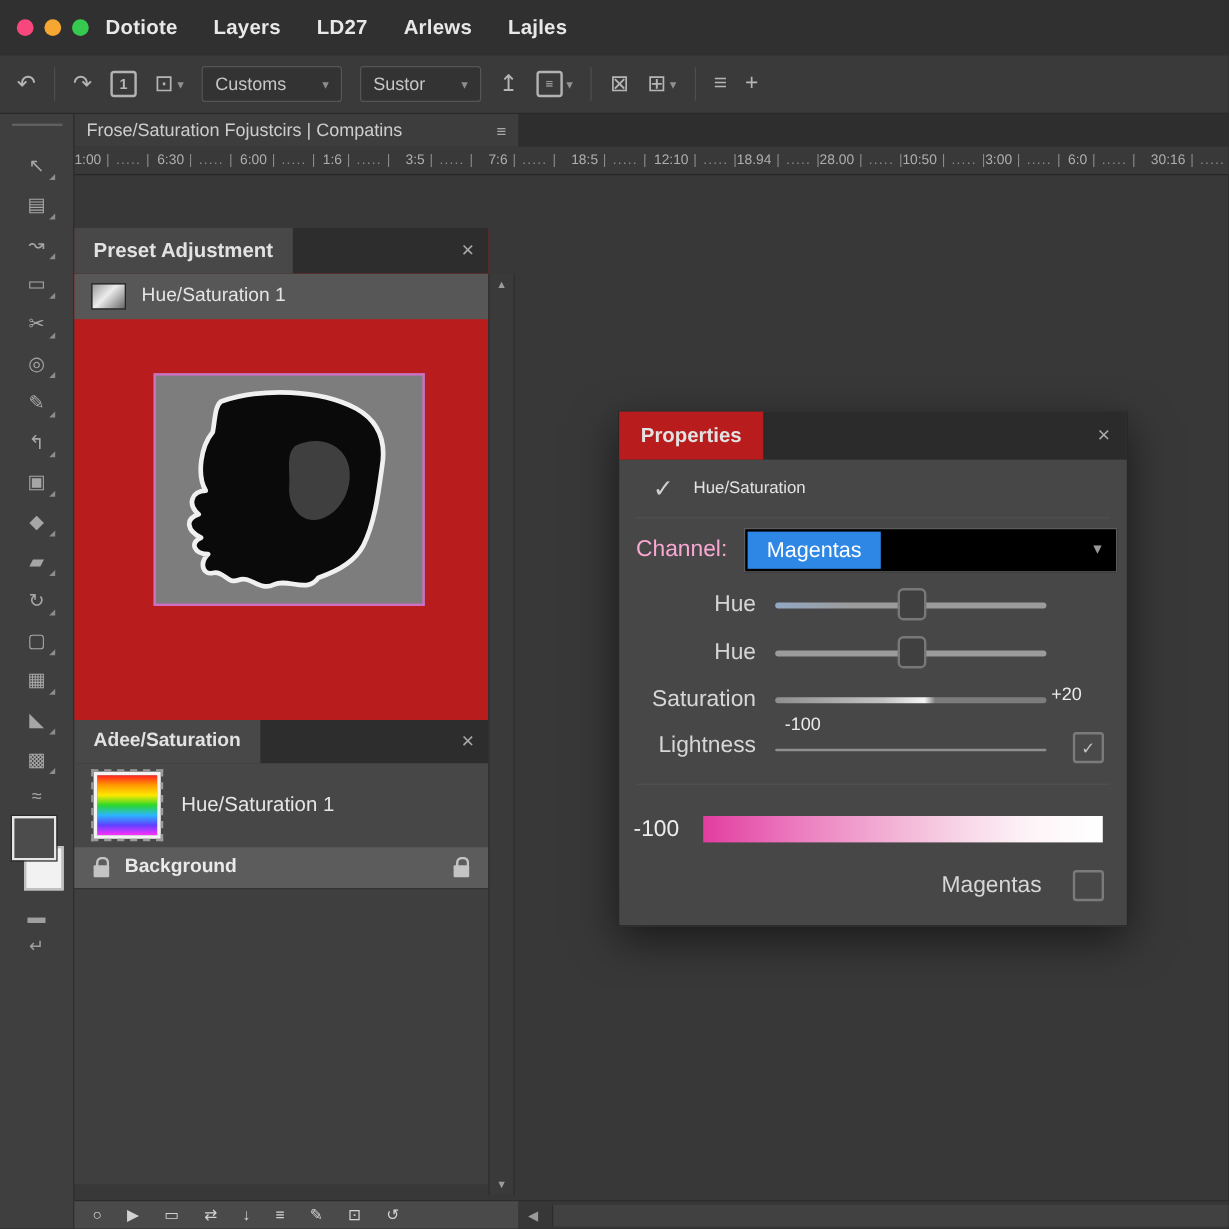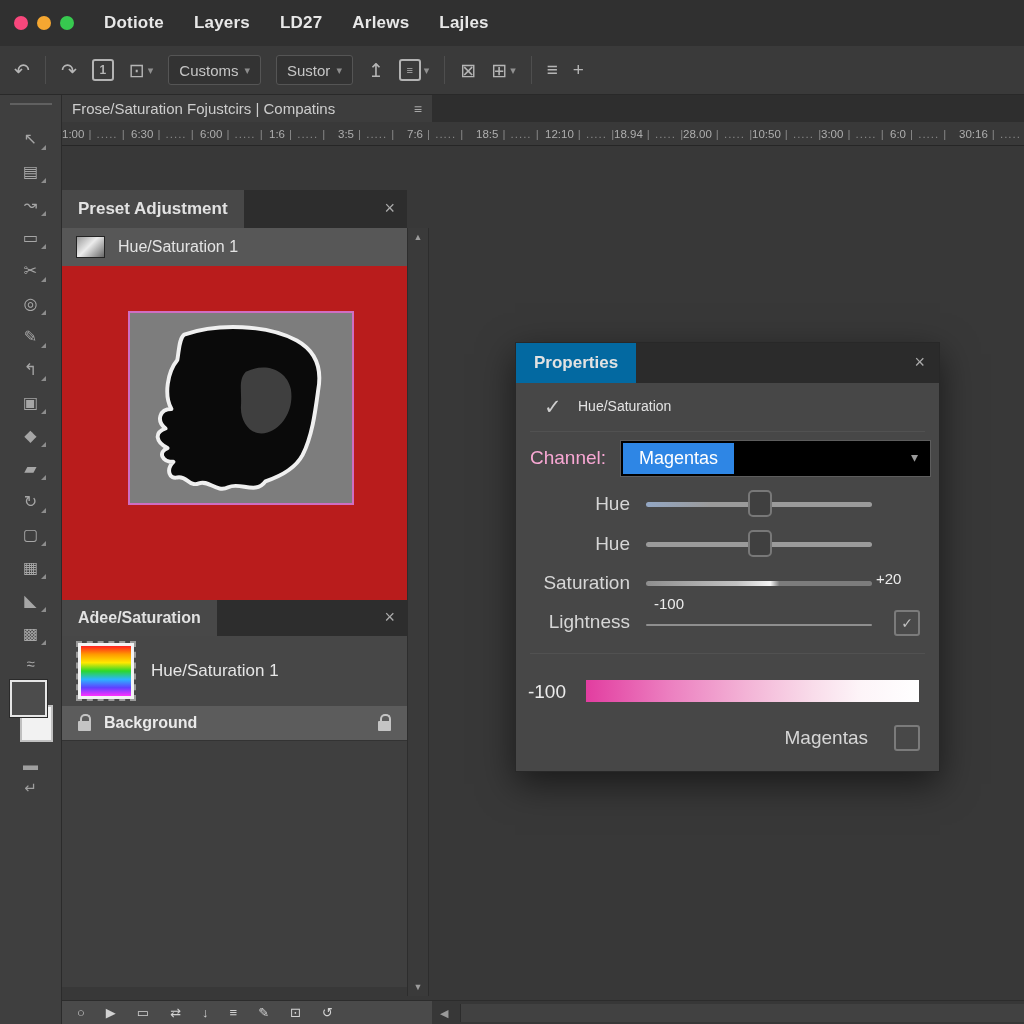--- a/index.html
+++ b/index.html
@@ -6,33 +6,33 @@
   .screen{position:relative;width:1024px;height:1024px;background:#383838;overflow:hidden;
           font-family:"Liberation Sans","DejaVu Sans",sans-serif;color:#d8d8d8;-webkit-font-smoothing:antialiased;}
 
   
   .menubar{position:absolute;left:0;top:0;width:1024px;height:46px;background:#303030;
            border-bottom:1px solid #232323;display:flex;align-items:center;}
   .light{width:14px;height:14px;border-radius:50%;display:inline-block;margin-left:9px;}
   .l-red{background:#f8477c;margin-left:14px;}
   .l-yellow{background:#f5a731;}
   .l-green{background:#37c94f;}
-  .menus{display:flex;gap:30px;margin-left:30px;}
+  .menus{display:flex;gap:30px;margin-left:14px;}
   .menu-item{font-size:17px;font-weight:600;color:#e8e8e8;letter-spacing:.2px;}
 
   
   .toolbar{position:absolute;left:0;top:46px;width:1024px;height:49px;background:#3a3a3a;
            border-bottom:1px solid #292929;display:flex;align-items:center;gap:15px;padding-left:14px;box-sizing:border-box;color:#bdbdbd;}
   .tb-icon{font-size:19px;color:#b5b5b5;display:flex;align-items:center;gap:3px;}
   .tb-icon .caret{font-size:11px;color:#909090;}
   .boxed{border:2px solid #b3b3b3;border-radius:3px;width:18px;height:18px;display:flex;
          align-items:center;justify-content:center;font-size:12px;font-weight:700;}
   .sep{width:1px;height:28px;background:#4e4e4e;}
   .select{background:#333333;border:1px solid #555;border-radius:3px;height:28px;display:flex;
-          align-items:center;gap:6px;padding:0 10px;font-size:15px;color:#c6c6c6;}
+          align-items:center;gap:30px;padding:0 10px;font-size:15px;color:#c6c6c6;}
   .select .caret{font-size:11px;color:#8d8d8d;}
 
   
   .doc-tab{position:absolute;left:62px;top:95px;width:370px;height:27px;background:#3d3d3d;
            display:flex;align-items:center;justify-content:space-between;padding:0 10px;box-sizing:border-box;
            font-size:15px;color:#cdcdcd;}
   .tabbar-rest{position:absolute;left:432px;top:95px;width:592px;height:27px;background:#2e2e2e;border-bottom:1px solid #252525;}
   .tab-menu{color:#a8a8a8;font-size:14px;}
   .ruler{position:absolute;left:62px;top:122px;width:962px;height:23px;background:#393939;
          border-bottom:1px solid #262626;display:flex;align-items:center;overflow:hidden;color:#aeaeae;font-size:11.5px;}
@@ -82,21 +82,21 @@
   .dock-empty{position:absolute;left:62px;top:740px;width:345px;height:246px;background:#3f3f3f;border-top:1px solid #333;}
   .v-scroll{position:absolute;left:407px;top:228px;width:20px;height:768px;background:#3a3a3a;
             border-left:1px solid #2d2d2d;border-right:1px solid #2d2d2d;}
   .v-scroll .up{position:absolute;top:4px;left:0;width:20px;text-align:center;font-size:9px;color:#9c9c9c;}
   .v-scroll .down{position:absolute;bottom:4px;left:0;width:20px;text-align:center;font-size:9px;color:#9c9c9c;}
 
   
   .props{position:absolute;left:515px;top:342px;width:425px;height:430px;background:#474747;
          border:1px solid #282828;box-shadow:0 12px 34px rgba(0,0,0,.55);box-sizing:border-box;}
   .props .panel-header{height:40px;background:#2b2b2b;}
-  .props .panel-tab{background:#0369a1;padding:0 18px;}
+  .props .panel-tab{background:#b91c1c;padding:0 18px;}
   .p-abs{position:absolute;}
   .check-glyph{left:28px;top:52px;font-size:21px;color:#cfcfcf;}
   .effect-title{left:62px;top:55px;font-size:14px;color:#e3e3e3;}
   .divider{left:14px;width:395px;height:1px;background:#5a5a5a;opacity:.55;}
   .d1{top:88px;} .d2{top:310px;}
   .channel-label{left:14px;top:104px;font-size:19px;color:#f9a8d4;text-align:right;}
   .channel-box{left:104px;top:97px;width:311px;height:37px;background:#000000;border:1px solid #5d5d5d;box-sizing:border-box;}
   .channel-chip{position:absolute;left:2px;top:2px;height:31px;display:flex;align-items:center;
                 padding:0 16px;background:#2e86e5;color:#ffffff;font-size:18px;}
   .channel-caret{position:absolute;right:12px;top:8px;font-size:14px;color:#999;}

